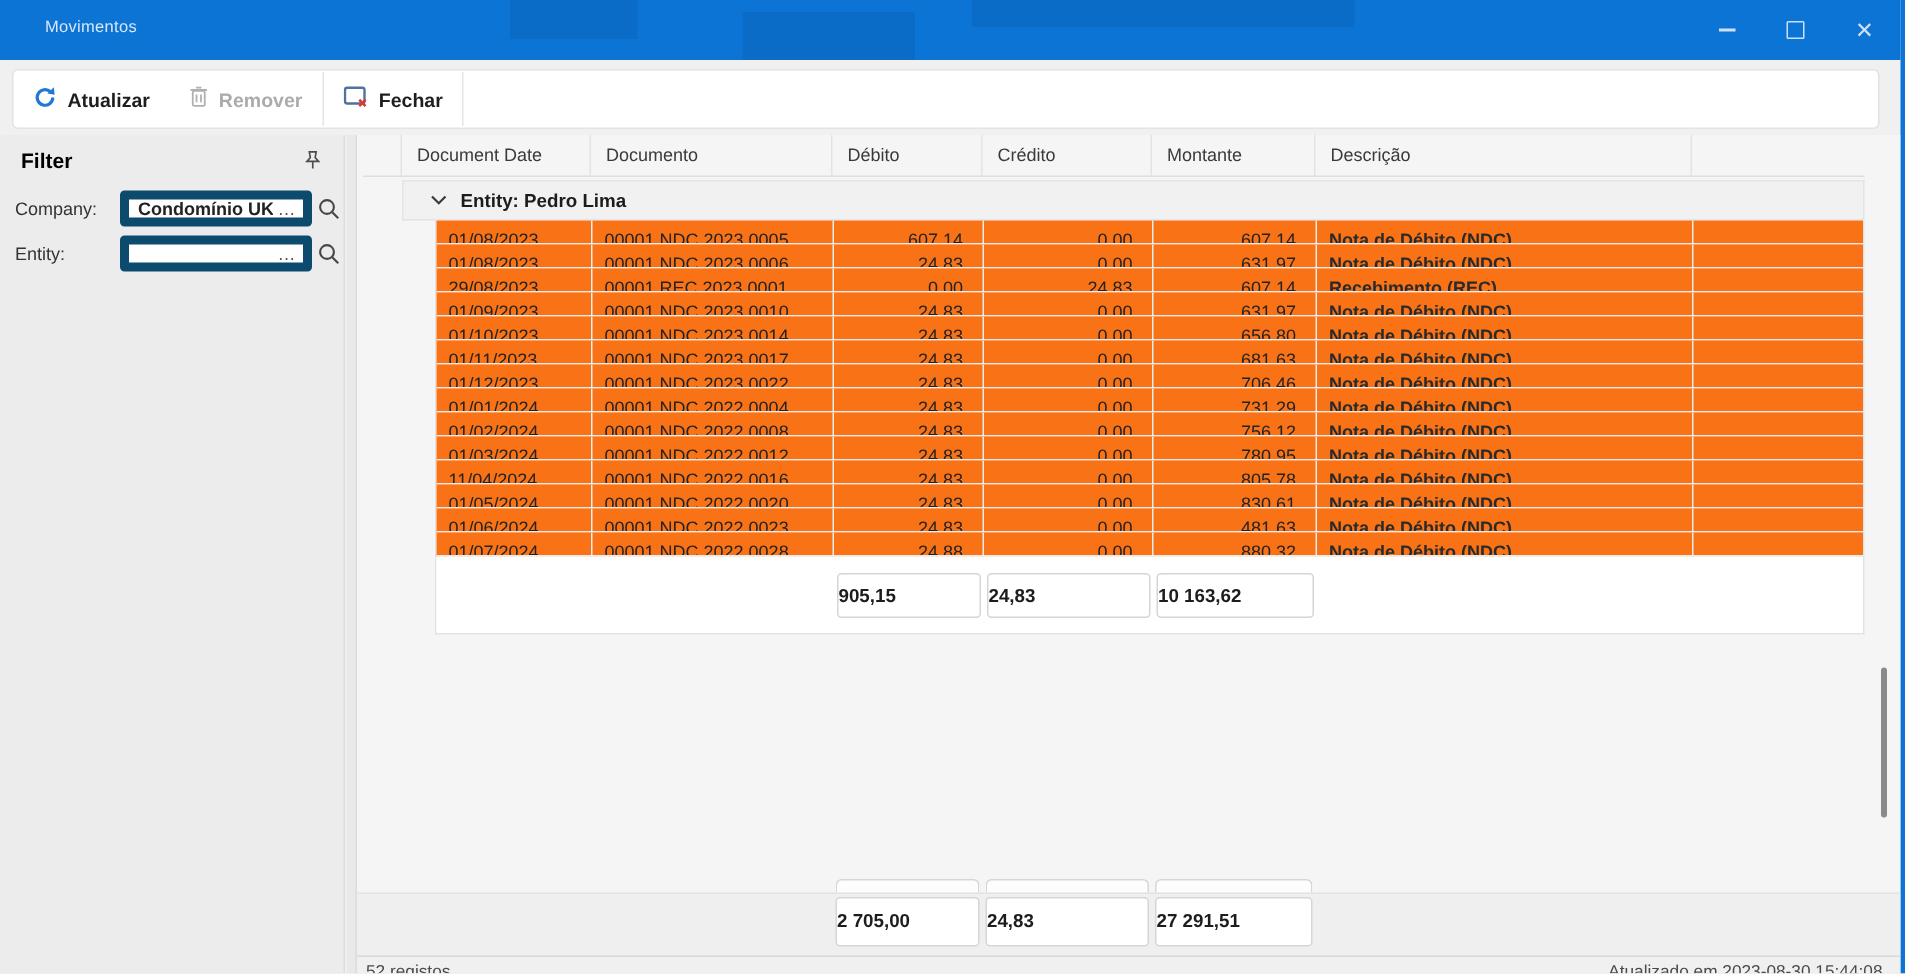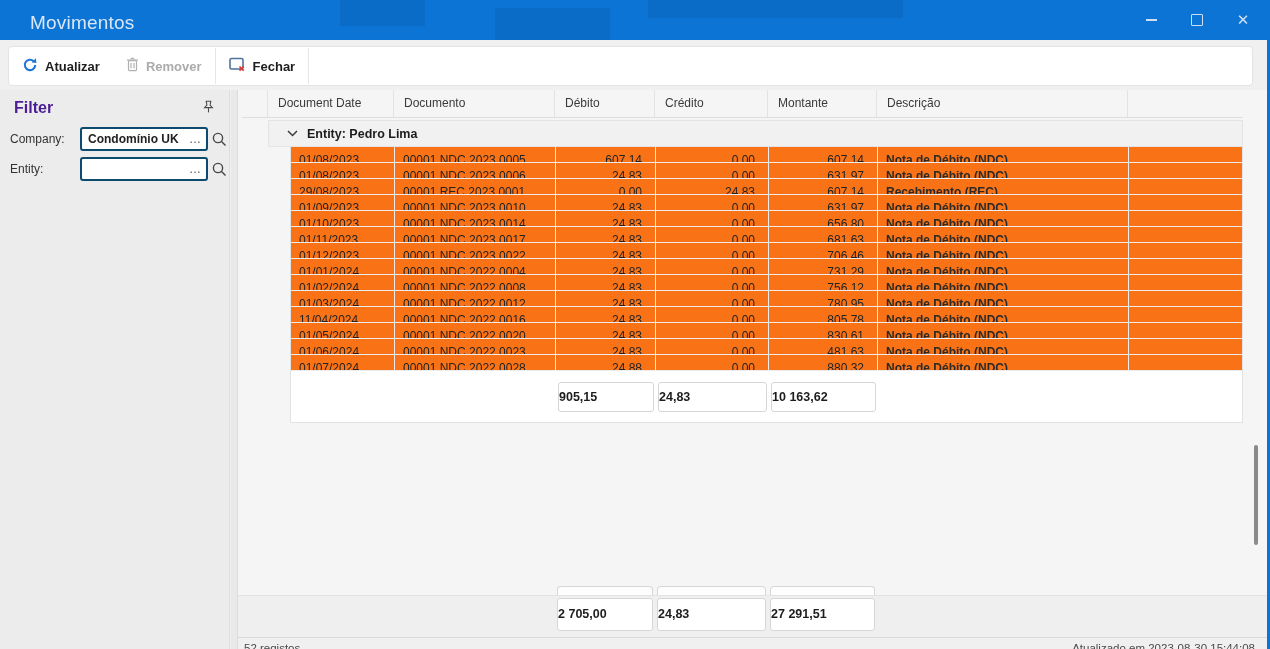--- a/index.html
+++ b/index.html
@@ -4,41 +4,41 @@
 <style>
   * { box-sizing: border-box; margin: 0; padding: 0; }
   html,body { width:1270px; height:649px; overflow:hidden; }
   body { font-family:"Liberation Sans","DejaVu Sans",sans-serif; background:#f0f0f0; position:relative; }
 
   .window { position:absolute; inset:0; background:#f0f0f0; border-right:3px solid #0c74d4; overflow:hidden; }
 
   
   .titlebar { position:absolute; left:0; top:0; right:-3px; height:40px; background:#0c74d4; }
   .titlebar .shade { position:absolute; background:rgba(0,40,90,.10); }
-  .app-title { position:absolute; left:30px; top:12px; font-size:19px; color:#d9e7f8; letter-spacing:.2px; }
+  .app-title { position:absolute; left:30px; top:12px; font-size:11px; color:#d9e7f8; letter-spacing:.2px; }
   .winbtn { position:absolute; top:0; width:46px; height:40px; display:flex; align-items:center; justify-content:center; color:#cfe0f5; }
   .winbtn.min { right:96px; } .winbtn.max { right:50px; } .winbtn.close { right:4px; font-size:15px; }
   .glyph-min { width:11px; height:2px; background:#cfe0f5; }
   .glyph-max { width:12px; height:12px; border:1.4px solid #cfe0f5; border-radius:1px; }
 
   
   .toolbar { position:absolute; left:8px; right:14px; top:46px; height:40px; background:#ffffff; border:1px solid #e3e3e3; border-radius:4px; display:flex; align-items:stretch; }
   .tbtn { display:flex; align-items:center; gap:7px; padding:0 13px; font-size:13px; font-weight:700; color:#1e1e1e; cursor:default; }
   .tbtn.disabled { color:#ababab; }
   .tdivider { width:1px; background:#e6e6e6; margin:1px 0; }
 
   
   .sidebar { position:absolute; left:0; top:90px; bottom:0; width:230px; background:#ececec; border-right:1px solid #dedede; }
   .splitter { position:absolute; left:231px; top:90px; bottom:0; width:7px; background:#e9e9e9; border-right:1px solid #dcdcdc; }
-  .filter-title { position:absolute; left:14px; top:9px; font-size:16px; font-weight:700; color:#4c1d95; }
+  .filter-title { position:absolute; left:14px; top:9px; font-size:14px; font-weight:700; color:#000000; }
   .pin-btn { position:absolute; right:12px; top:8px; width:18px; height:18px; display:flex; align-items:center; justify-content:center; }
   .f-row { position:absolute; left:0; height:24px; width:100%; }
   .f-row.company { top:37px; } .f-row.entity { top:67px; }
   .f-label { position:absolute; left:10px; top:5px; font-size:12px; color:#333; }
-  .f-input { position:absolute; left:80px; top:0; width:128px; height:24px; background:#fff; border:2px solid #0c4a6e; border-radius:3px; display:flex; align-items:center; font-size:12px; color:#222; padding:0 4px 0 6px; }
+  .f-input { position:absolute; left:80px; top:0; width:128px; height:24px; background:#fff; border:6px solid #0c4a6e; border-radius:3px; display:flex; align-items:center; font-size:12px; color:#222; padding:0 4px 0 6px; }
   .f-value { flex:1; font-weight:600; white-space:nowrap; overflow:hidden; }
   .f-more { font-size:12px; color:#555; padding-left:3px; letter-spacing:1px; }
   .f-search { position:absolute; left:211px; top:4px; width:17px; height:17px; }
 
   
   .content { position:absolute; left:238px; top:90px; right:0; bottom:0; background:#f5f5f5; overflow:hidden; }
 
   .thead { position:absolute; left:4px; top:0; width:1001px; height:28px; display:flex; border-bottom:1px solid #dedede; background:#f5f5f5; }
   .th { font-size:12px; color:#3a3a3a; line-height:27px; padding-left:10px; border-right:1px solid #e3e3e3; white-space:nowrap; overflow:hidden; }
   .th.c-fill, .td.c-fill { border-right:none; flex:1; }

